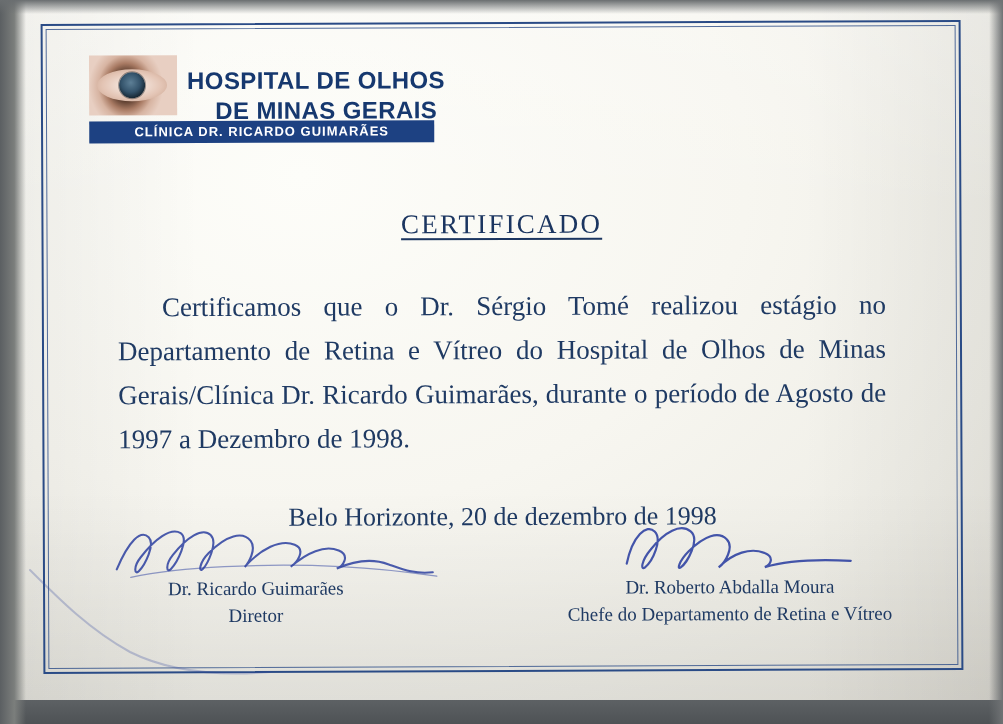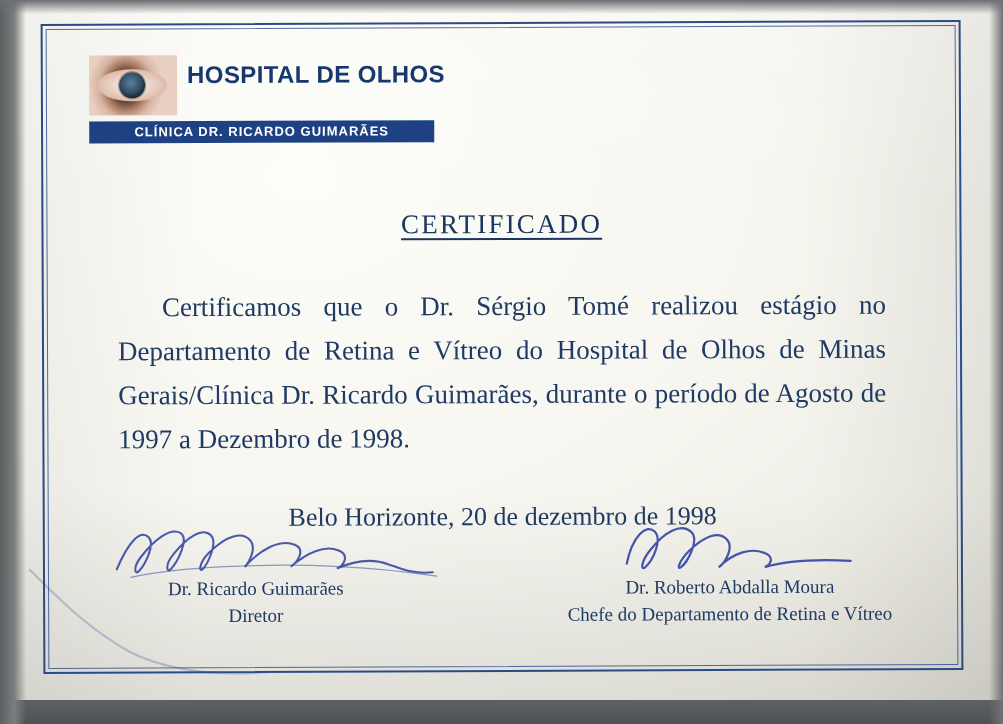--- a/index.html
+++ b/index.html
@@ -138,21 +138,21 @@
     position: absolute;
     left: 30px; top: 17px;
     width: 26px; height: 26px;
     border-radius: 50%;
     background: radial-gradient(circle at 45% 40%, #5d7f96 0%, #34536b 45%, #101c26 80%);
     box-shadow: 0 0 0 1px rgba(20,25,30,.4);
   }
   .logo-text {
     position: absolute;
     left: 98px;
-    top: 5px;
+    top: 11px;
     width: 250px;
     text-align: right;
   }
   .logo-line1, .logo-line2 {
     font-family: "Liberation Sans", sans-serif;
     font-weight: bold;
     font-size: 24px;
     letter-spacing: 0.4px;
     color: #16386f;
     line-height: 30px;
@@ -263,20 +263,21 @@
 
   <div class="frame-outer"></div>
   <div class="frame-inner"></div>
 
   <div class="content">
 
     <div class="logo">
       <div class="logo-eye"></div>
       <div class="logo-text">
         <div class="logo-line1">HOSPITAL DE OLHOS</div>
+        <div class="logo-line2">DE MINAS GERAIS</div>
       </div>
       <div class="logo-bar">CLÍNICA DR. RICARDO GUIMARÃES</div>
     </div>
 
     <div class="cert-title">CERTIFICADO</div>
 
     <div class="body-text">
       <span class="firstline">Certificamos que o Dr. Sérgio Tomé realizou estágio no Departamento de Retina e Vítreo do Hospital de Olhos de Minas Gerais/Clínica Dr. Ricardo Guimarães, durante o período de Agosto de 1997 a Dezembro de 1998.</span>
     </div>
 

